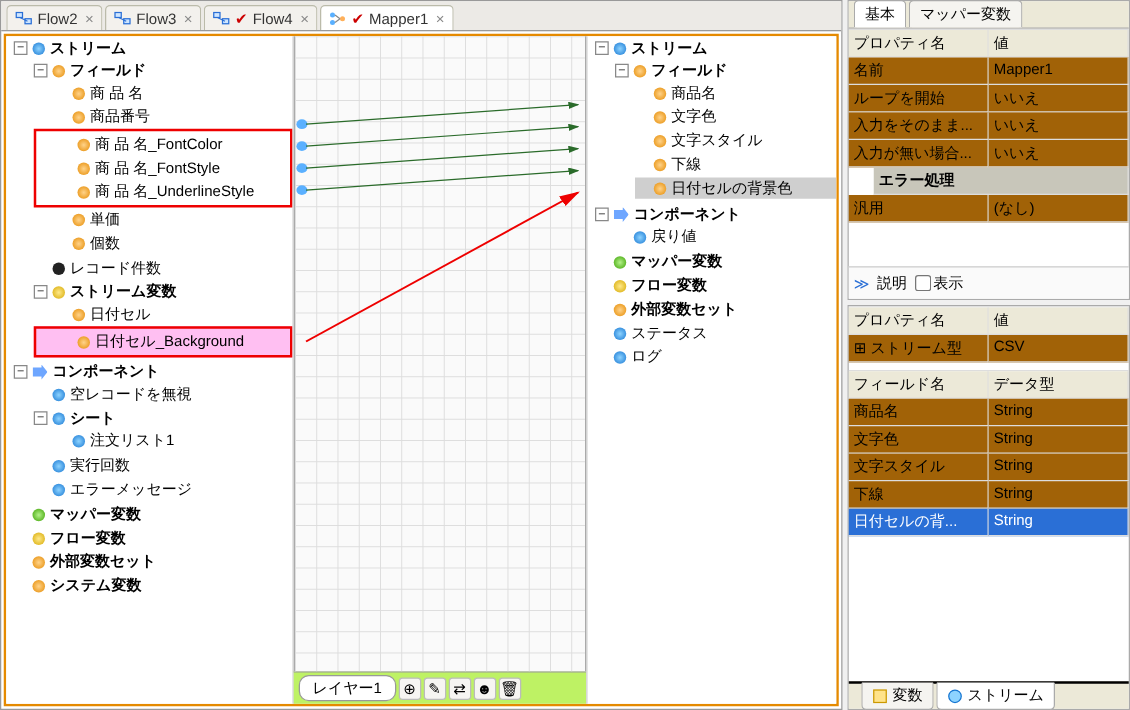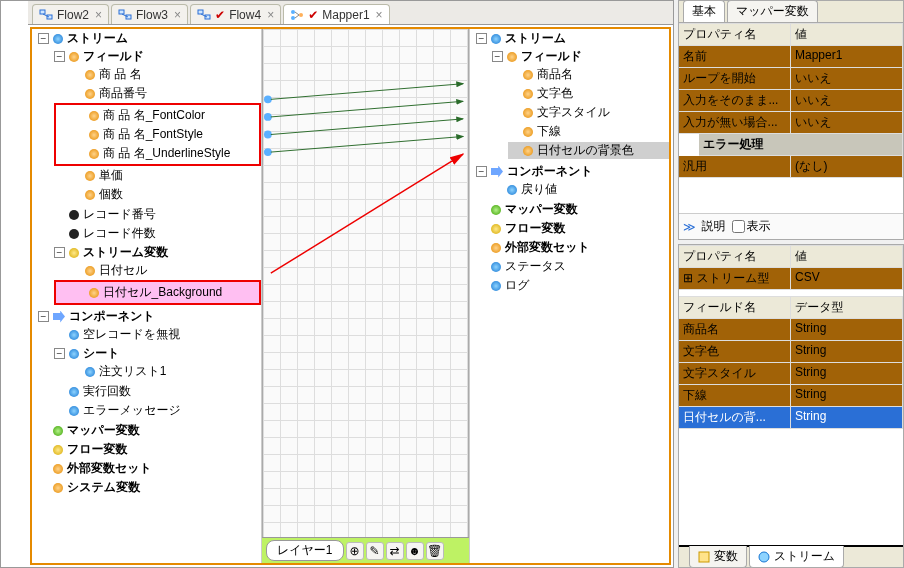--- a/index.html
+++ b/index.html
@@ -1,19 +1,19 @@
 <!DOCTYPE html>
 <html><head>
 <meta charset="utf-8">
 <style>
 * { box-sizing: border-box; margin: 0; padding: 0; font-family: "MS PGothic", sans-serif; font-size: 12px; }
 body { width: 904px; height: 568px; background: #f0f0f0; overflow: hidden; }
 
 .root { display: flex; width: 100%; height: 100%; }
-.left-pane { flex: 1; min-width: 0; display: flex; flex-direction: column; background: #fff; border: 1px solid #999; padding-left: 27px; }
+.left-pane { flex: 1; min-width: 0; display: flex; flex-direction: column; background: #fff; border: 1px solid #999; }
 .right-pane { width: 230px; display: flex; flex-direction: column; gap: 4px; padding-left: 4px; }
 
 
 .tabs { display: flex; align-items: flex-end; height: 24px; background: #eceae6; border-bottom: 1px solid #999; padding-left: 4px; gap: 2px; overflow: hidden; }
 .tab { display: flex; align-items: center; gap: 4px; padding: 2px 6px; height: 20px; background: #f3f1ed; border: 1px solid #bba; border-bottom: none; border-radius: 4px 4px 0 0; color: #333; white-space: nowrap; }
 .tab.active { background: #fff; }
 .tab-close { color: #888; margin-left: 2px; }
 .tab-icon { width: 14px; height: 12px; }
 
 
@@ -187,27 +187,20 @@
                     </li>
                   <li class="node">
                       <div class="row">
                         <span class="spacer-toggle"></span>
                         <span class="dot orange"></span>
                         <span class="label">個数</span>
                       </div>
                     </li>
                 </ul>
               </li>
-              <li class="node">
-                  <div class="row">
-                    <span class="spacer-toggle"></span>
-                    <span class="dot black"></span>
-                    <span class="label">レコード番号</span>
-                  </div>
-                </li>
               <li class="node">
                   <div class="row">
                     <span class="spacer-toggle"></span>
                     <span class="dot black"></span>
                     <span class="label">レコード件数</span>
                   </div>
                 </li>
               <li class="node">
                   <div class="row">
                     <span class="toggle">−</span>

